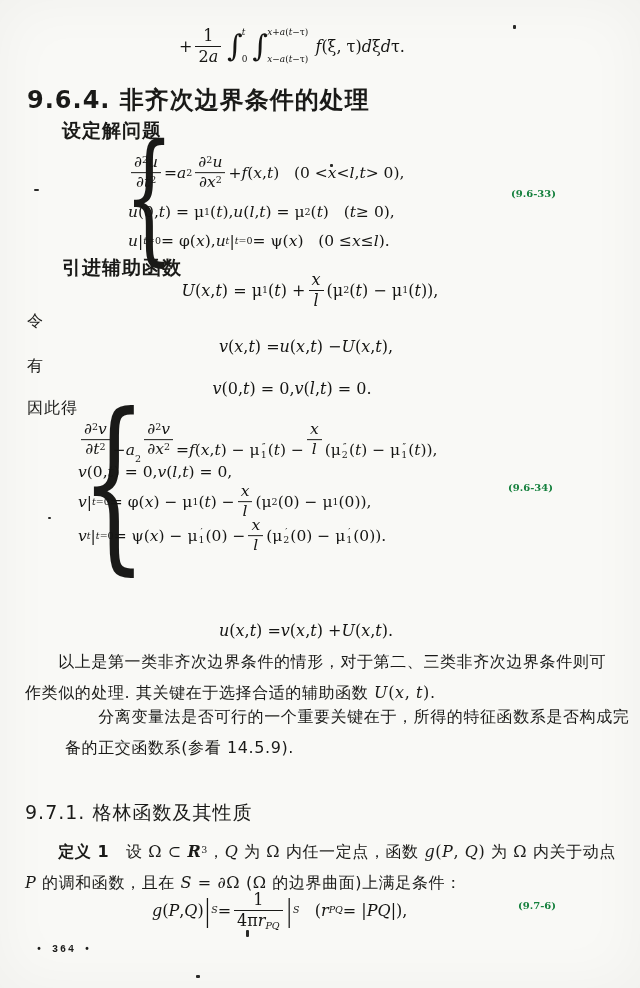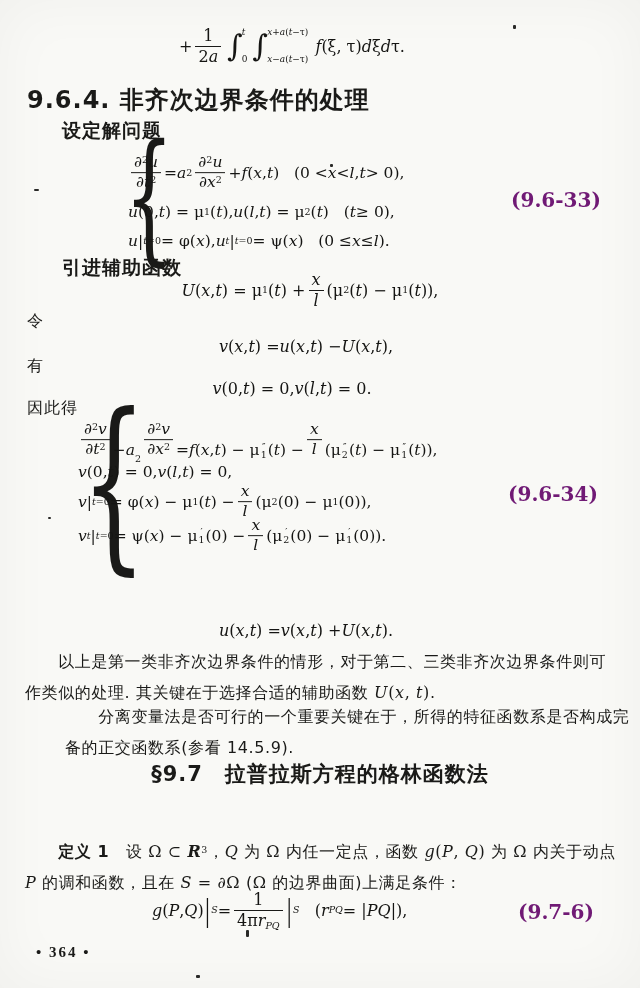--- a/index.html
+++ b/index.html
@@ -33,29 +33,29 @@
   .bint{font-size:30px;font-style:normal;vertical-align:middle;line-height:1;margin-left:3px;}
   .ilim{display:inline-flex;flex-direction:column;justify-content:space-between;height:36px;font-size:9px;line-height:1;vertical-align:middle;margin:0 2px 0 -1px;text-align:left;}
   .tb{display:inline-block;transform:scaleY(1.9);vertical-align:-2px;margin:0 1px;}
   .m{font-family:"DejaVu Serif",serif;}
   
   .sys{position:absolute;}
   .brace{position:absolute;left:-8px;top:50%;transform:translateY(-52%) scaleX(0.55);transform-origin:center;font-family:"DejaVu Serif",serif;line-height:1;color:#1a1a18;}
   .b1{font-size:142px;}
   .b2{font-size:188px;}
   .ln{position:absolute;left:16px;transform:translateY(-50%);display:flex;align-items:center;white-space:nowrap;font-family:"DejaVu Serif",serif;font-size:15.5px;color:#151513;}
-  .eqlabel{position:absolute;font-family:"DejaVu Serif",serif;font-weight:bold;font-size:20px;color:#701a75;}
+  .eqlabel{position:absolute;font-family:"DejaVu Serif",serif;font-weight:bold;font-size:10px;color:#15803d;}
   
   .h1{position:absolute;font-size:24px;font-weight:bold;letter-spacing:1px;margin:0;}
   .h1.center{left:0;width:640px;text-align:center;font-size:21px;}
   .h2{position:absolute;font-size:19px;font-weight:normal;letter-spacing:1px;margin:0;}
   .lead{position:absolute;font-size:19px;font-weight:bold;letter-spacing:1px;}
   .word{position:absolute;font-size:16px;letter-spacing:1px;}
   .para{position:absolute;left:25px;width:600px;font-size:16px;line-height:31px;letter-spacing:0.6px;}
-  .pagenum{position:absolute;font-family:Liberation Serif, serif;font-weight:bold;font-size:15px;letter-spacing:2px;}
+  .pagenum{position:absolute;font-family:Liberation Mono, monospace;font-weight:bold;font-size:10px;letter-spacing:2px;}
   
   .speck{position:absolute;background:#2a2a28;border-radius:1px;}
 </style>
 </head>
 <body>
 
 <div class="page">
 
   <div class="formula centered" style="top:24px;height:44px;transform:translateX(-28px);">+ <span class="fr">
         <span class="ft">1</span>
@@ -145,22 +145,22 @@
   </div>
   <div class="eqlabel" style="left:508px;top:482px;">(9.6-34)</div>
 
 
   <div class="formula centered" style="top:617px;height:26px;transform:translateX(-14px);"><i>u</i>(<i>x</i>, <i>t</i>) = <i>v</i>(<i>x</i>, <i>t</i>) + <i>U</i>(<i>x</i>, <i>t</i>).</div>
 
   <div class="para" style="top:646px;">　　以上是第一类非齐次边界条件的情形，对于第二、三类非齐次边界条件则可<br>作类似的处理. 其关键在于选择合适的辅助函数 <span class="m"><i>U</i>(<i>x</i>, <i>t</i>)</span>.</div>
 
   <div class="para" style="top:701px;margin-left:40px;">　　分离变量法是否可行的一个重要关键在于，所得的特征函数系是否构成完<br>备的正交函数系(参看 14.5.9).</div>
 
-  <h2 class="h1 center" style="top:760px;">§9.7　拉普拉斯方程的格林函数法</h2>
 
+  <h3 class="h2" style="left:25px;top:800px;">9.7.1. 格林函数及其性质</h3>
 
   <div class="para" style="top:836px;">　　<b>定义 1</b>　设 <span class="m">Ω ⊂ <b><i>R</i></b><sup>3</sup></span>，<span class="m"><i>Q</i></span> 为 <span class="m">Ω</span> 内任一定点，函数 <span class="m"><i>g</i>(<i>P</i>, <i>Q</i>)</span> 为 <span class="m">Ω</span> 内关于动点<br><span class="m"><i>P</i></span> 的调和函数，且在 <span class="m"><i>S</i> = ∂Ω</span> (<span class="m">Ω</span> 的边界曲面)上满足条件：</div>
 
   <div class="formula" style="left:152px;top:888px;height:44px;"><i>g</i>(<i>P</i>, <i>Q</i>)<span class="tb">|</span><sub><i>S</i></sub> = <span class="fr">
         <span class="ft">1</span>
         <span class="fb">4π<i>r</i><sub><i>PQ</i></sub></span>
       </span><span class="tb">|</span><sub><i>S</i></sub>&nbsp;&nbsp;&nbsp;(<i>r</i><sub><i>PQ</i></sub> = |<i>PQ</i>|),</div>
   <div class="eqlabel" style="left:518px;top:900px;">(9.7-6)</div>
 
   <div class="pagenum" style="left:36px;top:944px;">• 364 •</div>

